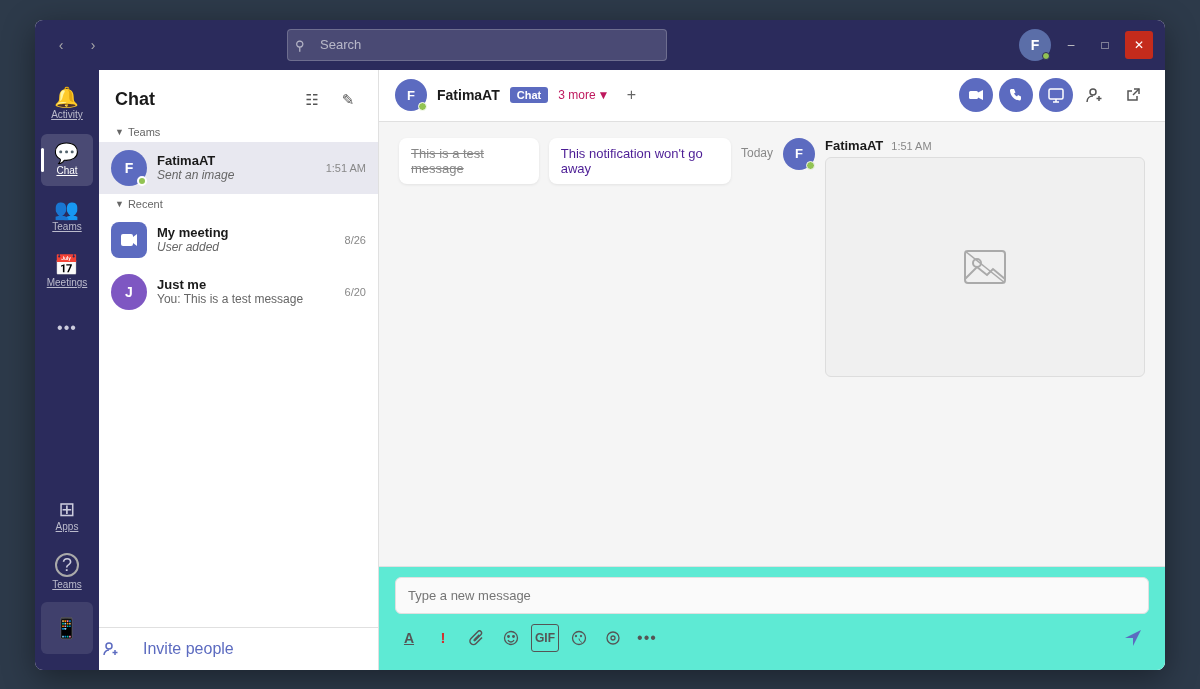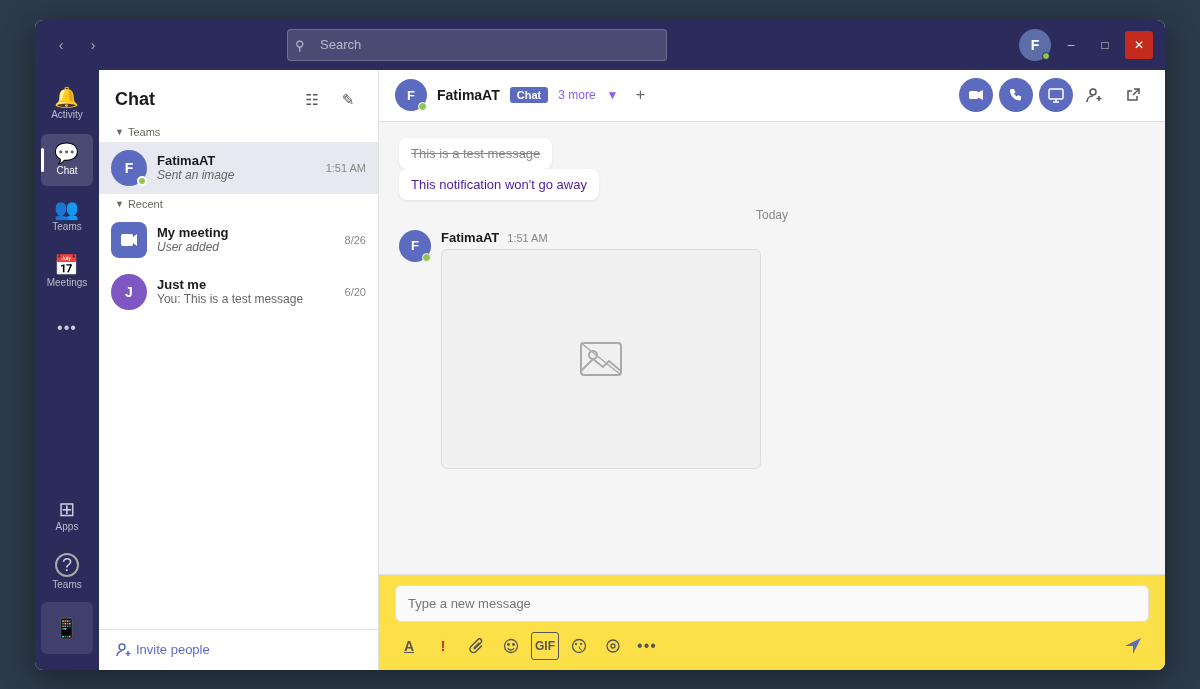--- a/index.html
+++ b/index.html
@@ -154,20 +154,21 @@
       position: relative;
     }
     .sidebar-icon-item.active { background: rgba(255,255,255,0.15); }
     .sidebar-icon-item .icon-sym {
       font-size: 20px;
       line-height: 1;
     }
     .sidebar-icon-label {
       font-size: 10px;
       color: #bbc;
+      text-decoration: underline;
     }
     .sidebar-icon-item.active .sidebar-icon-label { color: white; }
     .sidebar-bottom {
       margin-top: auto;
       display: flex;
       flex-direction: column;
       align-items: center;
       gap: 4px;
       padding-bottom: 8px;
     }
@@ -273,28 +274,28 @@
       display: flex;
       align-items: center;
       justify-content: center;
       color: white;
       font-size: 18px;
       flex-shrink: 0;
     }
 
     .chat-list-footer {
       margin-top: auto;
-      padding: 12px 17px;
+      padding: 12px 4px;
       border-top: 1px solid #e0e0e0;
       display: flex;
       align-items: center;
-      gap: 4px;
+      gap: 24px;
       cursor: pointer;
       color: #5c6bc0;
-      font-size: 13px;
+      font-size: 16px;
     }
 
     
     .chat-main {
       flex: 1;
       display: flex;
       flex-direction: column;
       background: #f5f5f5;
     }
     .chat-header {
@@ -339,22 +340,22 @@
       background: #5c6bc0;
       color: white;
       font-size: 11px;
       padding: 2px 7px;
       border-radius: 3px;
       font-weight: 600;
     }
     .more-tabs {
       display: flex;
       align-items: flex-start;
-      gap: 11px;
-      color: #8b5cf6;
+      gap: 2px;
+      color: #be185d;
       font-size: 12px;
       cursor: pointer;
     }
     .add-tab-btn {
       width: 24px;
       height: 24px;
       border: none;
       background: transparent;
       cursor: pointer;
       font-size: 16px;
@@ -396,21 +397,22 @@
       font-size: 16px;
       border-radius: 4px;
     }
 
     
     .messages-area {
       flex: 1;
       overflow-y: auto;
       padding: 16px 20px;
       display: flex;
-      flex-direction: column;
+      flex-direction: row;
+      gap: 10px;
     }
     .msg-bubble-wrap {
       display: flex;
       flex-direction: column;
       align-items: flex-start;
     }
     .msg-bubble {
       background: white;
       border-radius: 8px;
       padding: 8px 12px;
@@ -475,23 +477,23 @@
       border-radius: 6px;
       display: flex;
       align-items: center;
       justify-content: center;
       color: #aaa;
       font-size: 36px;
     }
 
     
     .message-input-area {
-      background: #fde047;
+      background: #5eead4;
       border-top: 1px solid #e0e0e0;
-      padding: 10px 16px 8px;
+      padding: 10px 16px 16px;
     }
     .message-input-box {
       width: 100%;
       padding: 10px 12px;
       border: 1px solid #e0e0e0;
       border-radius: 6px;
       font-size: 13px;
       color: #888;
       background: #fafafa;
       margin-bottom: 8px;

